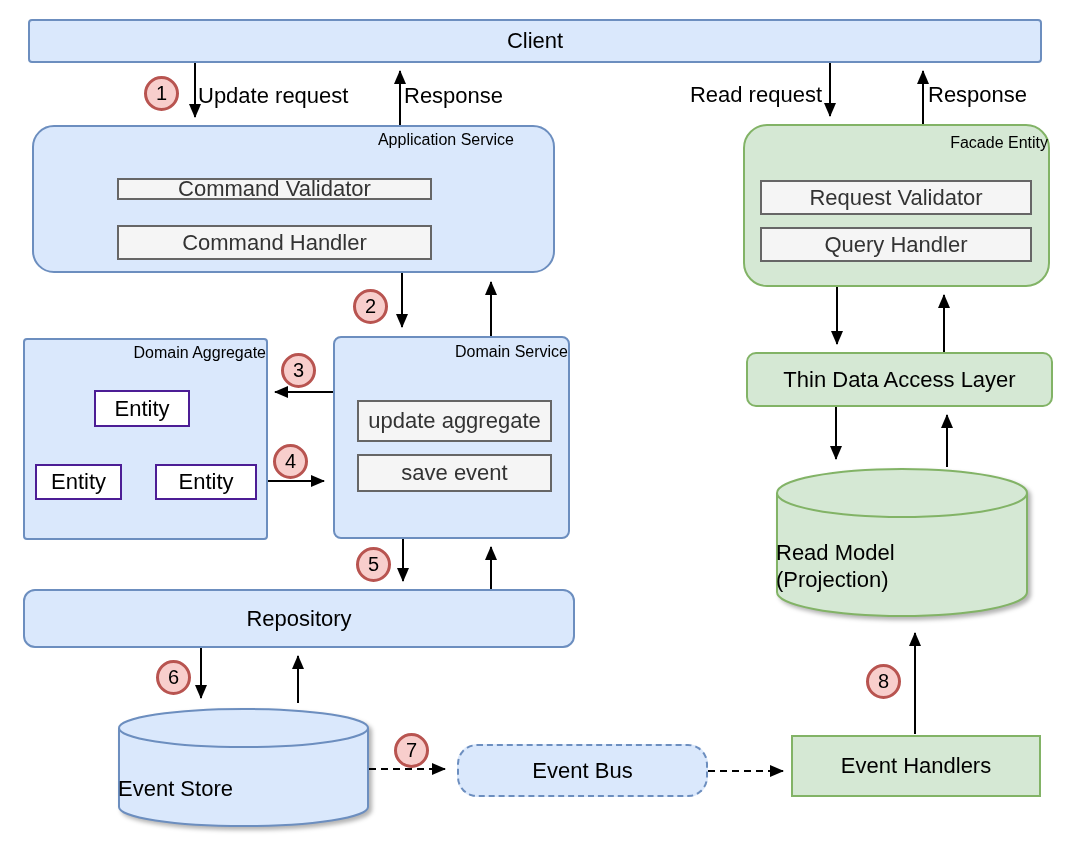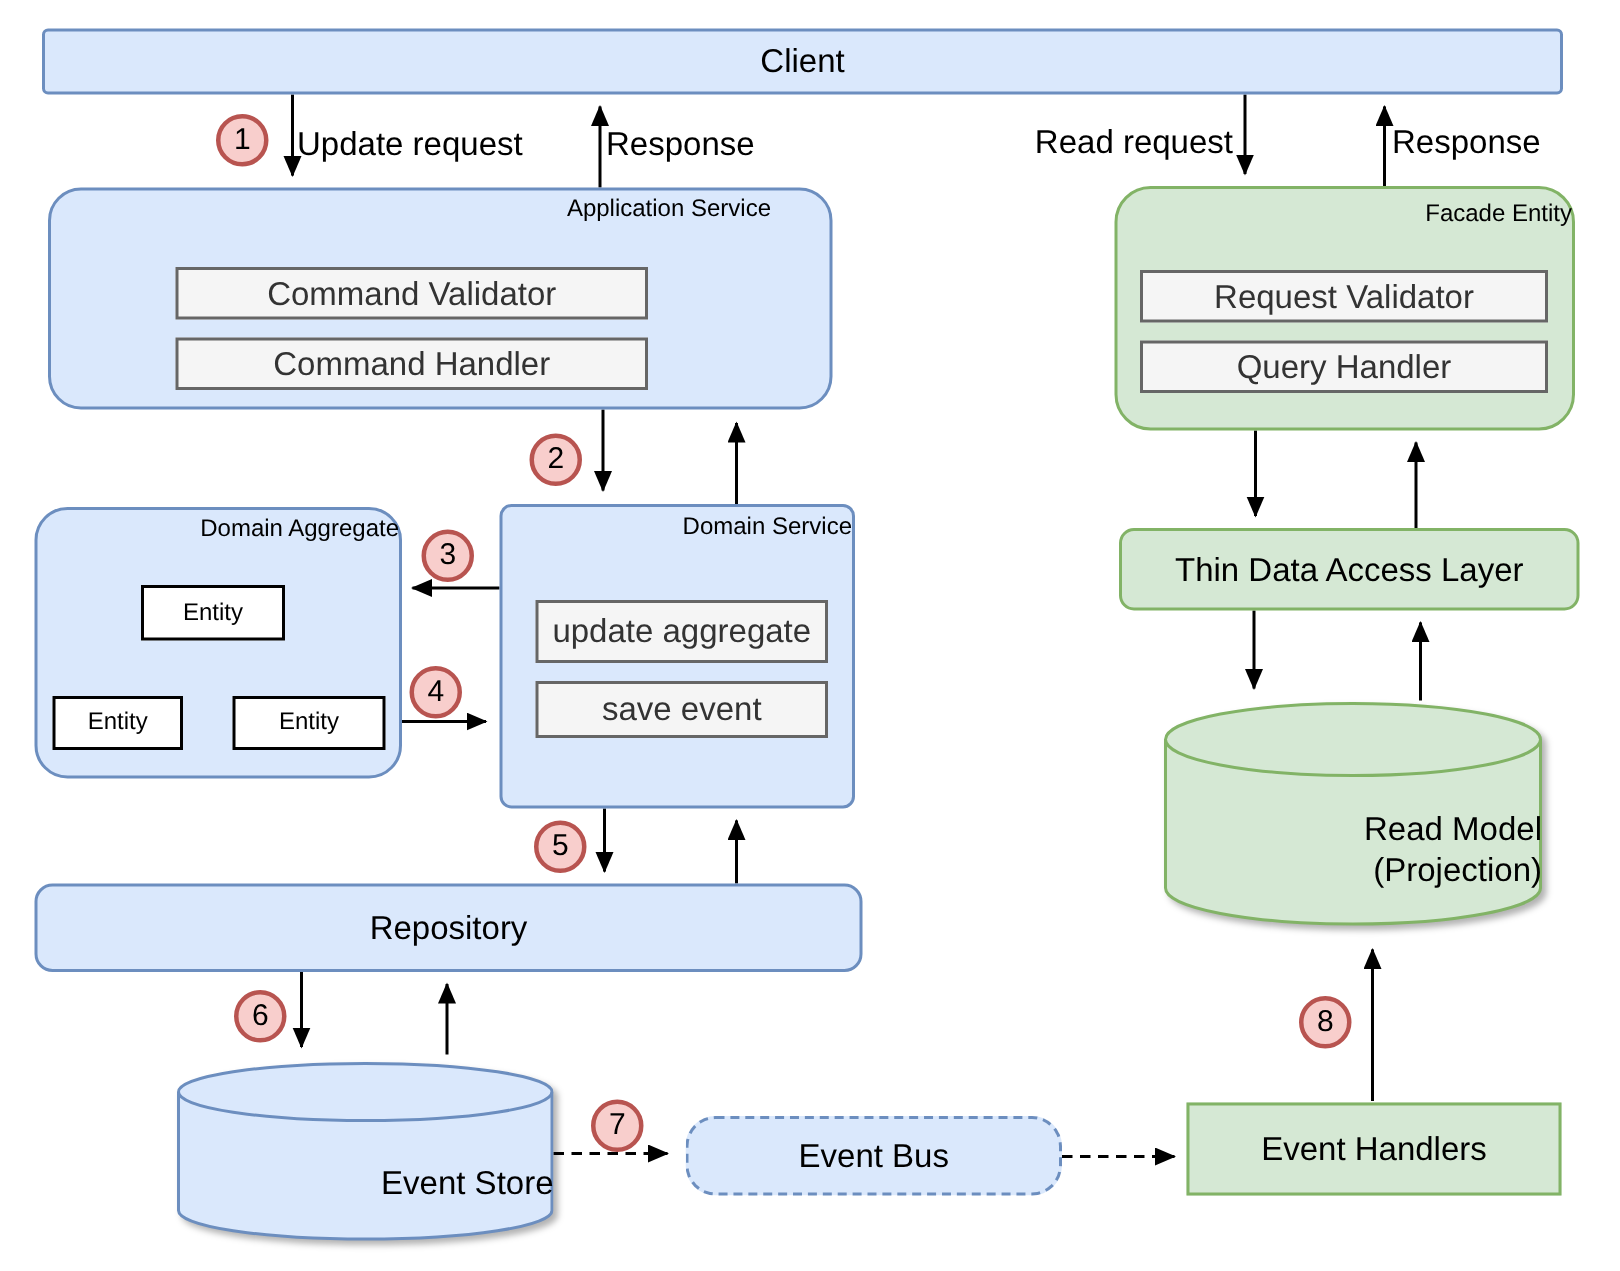--- a/index.html
+++ b/index.html
@@ -6,29 +6,29 @@
   .canvas{position:relative;width:1080px;height:847px;background:#ffffff;
           font-family:"Liberation Sans",sans-serif;color:#000;overflow:hidden}
   .edges{position:absolute;left:0;top:0}
   .node{position:absolute;box-sizing:border-box}
   .blue{background:#dae8fc;border:2px solid #6c8ebf}
   .green{background:#d5e8d4;border:2px solid #82b366}
   .bar{display:flex;align-items:center;justify-content:center;font-size:22px}
   .nlabel{position:absolute;left:0;right:0;text-align:right;font-size:16px;white-space:nowrap}
   .subbox{position:absolute;box-sizing:border-box;background:#f5f5f5;border:2px solid #666666;
           display:flex;align-items:center;justify-content:center;font-size:22px;color:#333}
-  .entity{position:absolute;box-sizing:border-box;background:#ffffff;border:2px solid #000000;
-          display:flex;align-items:center;justify-content:center;font-size:16px}
+  .entity{position:absolute;box-sizing:border-box;background:#ffffff;border:2px solid #4c1d95;
+          display:flex;align-items:center;justify-content:center;font-size:22px}
   .step{position:absolute;box-sizing:border-box;width:35px;height:35px;border-radius:50%;
         background:#f8cecc;border:3px solid #b85450;display:flex;align-items:center;
         justify-content:center;font-size:20px;color:#000}
   .elabel{position:absolute;font-size:22px;line-height:26px;white-space:nowrap}
   .cyl{position:absolute}
   .cyl svg{filter:drop-shadow(3px 3px 2px rgba(0,0,0,0.3));display:block}
-  .clabel{position:absolute;left:0;right:0;text-align:right;font-size:22px;line-height:27px}
+  .clabel{position:absolute;left:0;right:0;text-align:left;font-size:22px;line-height:27px}
 </style>
 </head>
 <body>
 
 <div class="canvas">
 
   <svg class="edges" width="1080" height="847">
     <defs>
       <marker id="arr" markerWidth="15" markerHeight="13" refX="13" refY="6" orient="auto" markerUnits="userSpaceOnUse">
         <path d="M0,0 L14,6 L0,12 Z" fill="#000"></path>
@@ -63,25 +63,25 @@
     <span>Client</span>
   </div>
 
   <div class="elabel" style="left:198px;top:83px">Update request</div>
   <div class="elabel" style="left:404px;top:83px">Response</div>
   <div class="elabel" style="left:660px;top:82px;width:162px;text-align:right">Read request</div>
   <div class="elabel" style="left:928px;top:82px">Response</div>
 
   <div class="node blue" style="left:32px;top:125px;width:523px;height:148px;border-radius:22px">
     <div class="nlabel" style="top:4px;width:480px;right:auto">Application Service</div>
-    <div class="subbox" style="left:83px;top:51px;width:315px;height:35px">Command Validator</div>
+    <div class="subbox" style="left:83px;top:51px;width:315px;height:22px">Command Validator</div>
     <div class="subbox" style="left:83px;top:98px;width:315px;height:35px">Command Handler</div>
   </div>
 
-  <div class="node blue" style="left:23px;top:338px;width:245px;height:181px;border-radius:22px">
+  <div class="node blue" style="left:23px;top:338px;width:245px;height:202px;border-radius:4px">
     <div class="nlabel" style="top:4px">Domain Aggregate</div>
     <div class="entity" style="left:69px;top:50px;width:96px;height:37px">Entity</div>
     <div class="entity" style="left:10px;top:124px;width:87px;height:36px">Entity</div>
     <div class="entity" style="left:130px;top:124px;width:102px;height:36px">Entity</div>
   </div>
 
   <div class="node blue" style="left:333px;top:336px;width:237px;height:203px;border-radius:8px">
     <div class="nlabel" style="top:5px">Domain Service</div>
     <div class="subbox" style="left:22px;top:62px;width:195px;height:42px">update aggregate</div>
     <div class="subbox" style="left:22px;top:116px;width:195px;height:38px">save event</div>

